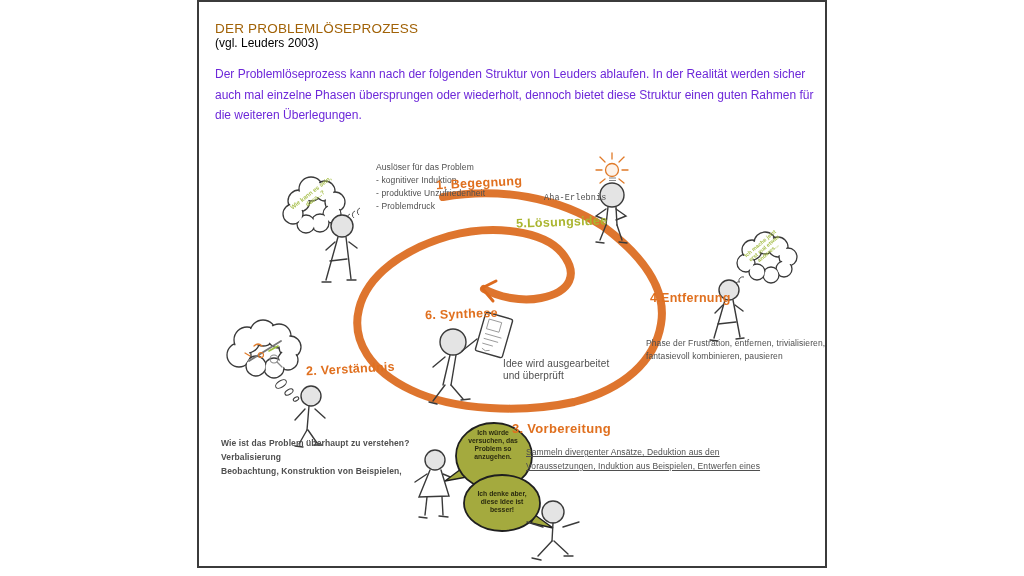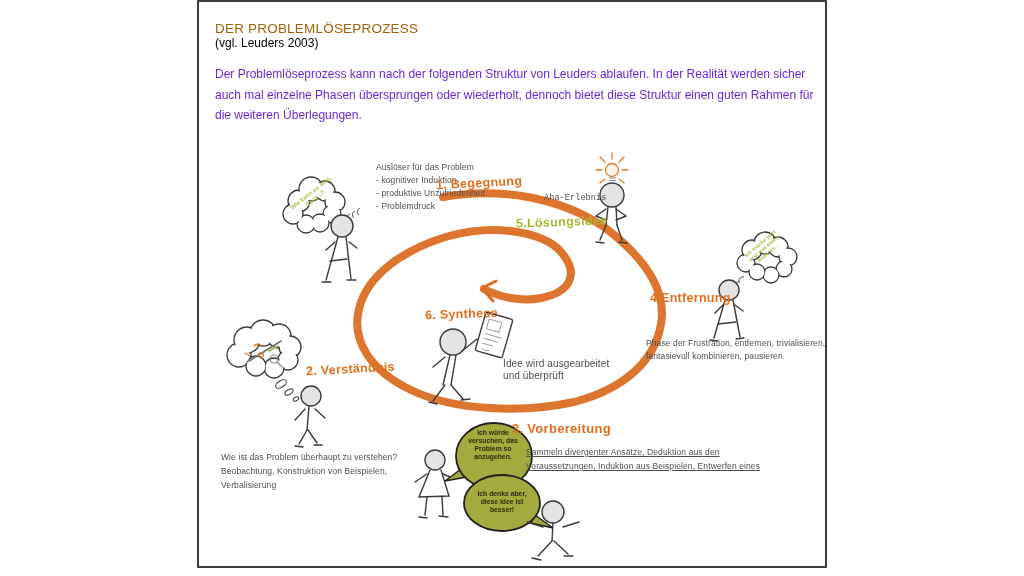--- a/index.html
+++ b/index.html
@@ -268,24 +268,24 @@
   <div class="stage-label green rot-m2" style="left:317px;top:213px;">5.Lösungsidee</div>
 
   <div class="stage-label" style="left:451px;top:289px;">4.Entfernung</div>
   <div class="thought-text rot-m40" style="left:542px;top:237px;width:46px;font-size:5.5px;line-height:6px;">Ich mache jetzt erst mal etwas anderes...</div>
   <div class="hand" style="left:447px;top:335px;">
     <span class="ln">Phase der Frustration, entfernen, trivialisieren,</span>
     <span class="ln">fantasievoll kombinieren, pausieren</span>
   </div>
 
   <div class="stage-label rot-m3" style="left:107px;top:360px;">2. Verständnis</div>
-  <div class="hand" style="left:22px;top:448px;line-height:14px;">
+  <div class="hand" style="left:22px;top:434px;line-height:14px;font-weight:bold;">
     <span class="ln">Wie ist das Problem überhaupt zu verstehen?</span>
+    <span class="ln">Verbalisierung</span>
     <span class="ln">Beobachtung, Konstruktion von Beispielen,</span>
-    <span class="ln">Verbalisierung</span>
   </div>
 
   <div class="stage-label rot-m2" style="left:226px;top:305px;">6. Synthese</div>
   <div class="hand" style="left:304px;top:356px;font-size:10px;line-height:12px;">
     <span class="ln">Idee wird ausgearbeitet</span>
     <span class="ln">und überprüft</span>
   </div>
 
   <div class="stage-label" style="left:313px;top:419px;font-size:13px;text-align:center;">3. Vorbereitung</div>
   <div class="hand" style="left:327px;top:443px;line-height:14px;text-decoration:underline;">

